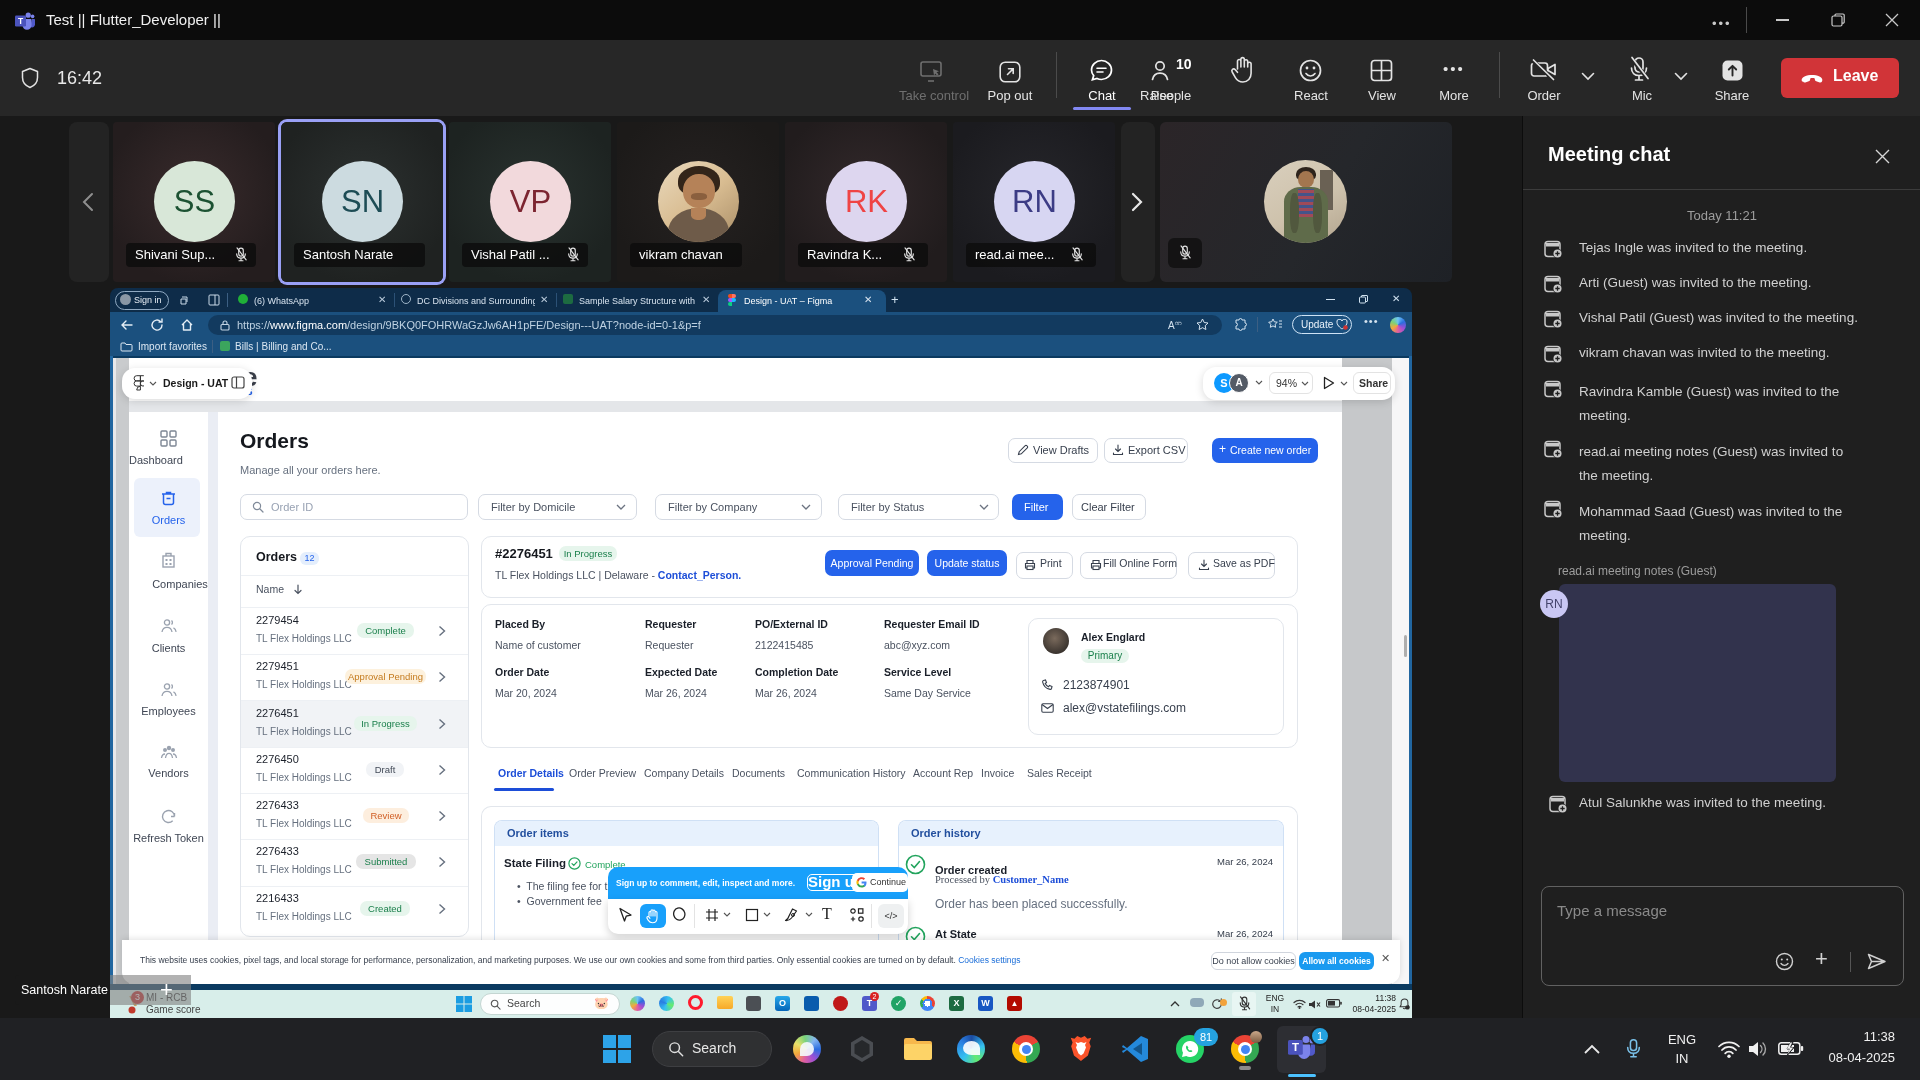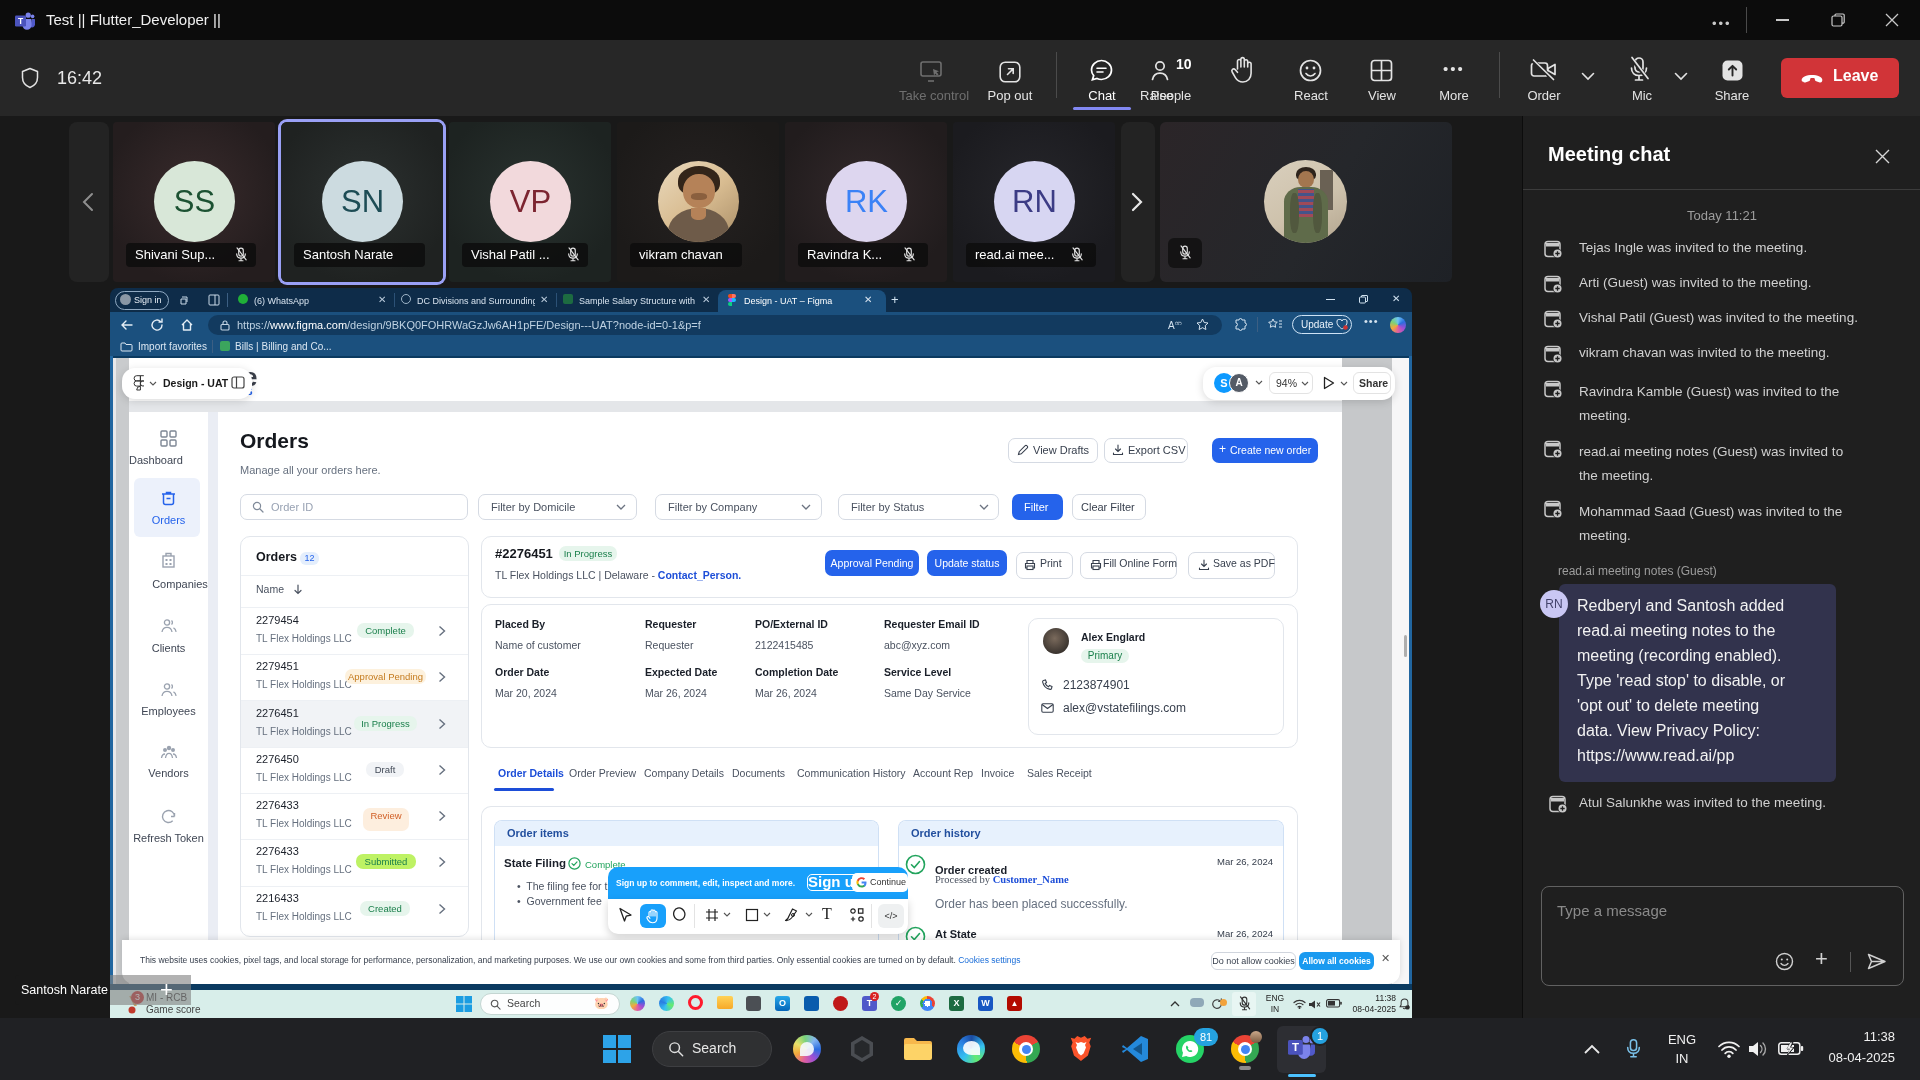--- a/index.html
+++ b/index.html
@@ -165,21 +165,21 @@
      <div class="a" style="left:25px;top:13px;width:32px;height:34px;border-radius:48%;background:#b58258;"></div>
      <div class="a" style="left:33px;top:32px;width:16px;height:7px;border-radius:40%;background:#8a5f3e;"></div>
      <div class="a" style="left:10px;top:47px;width:61px;height:34px;border-radius:50% 50% 0 0/70% 70% 0 0;background:#6e5b49;"></div>
      <div class="a" style="left:33px;top:47px;width:15px;height:12px;background:#b58258;border-radius:0 0 40% 40%;"></div>
   </div>
   <div class="a" style="left:630px;top:127px;width:112px;height:24px;border-radius:4px;background:rgba(12,12,12,.82);"></div>
   <div class="a" style="left:639px;top:131px;font-size:13px;color:#fff;">vikram chavan</div>
 
   <div class="a" style="left:785px;top:6px;width:162px;height:160px;border-radius:4px;background:radial-gradient(circle at 50% 45%, #33292b, #211c1d 75%);"></div>
   <div class="a" style="left:826px;top:45px;width:81px;height:81px;border-radius:50%;background:#ddd6ef;"></div>
-  <div class="a" style="left:826px;top:45px;width:81px;height:81px;border-radius:50%;text-align:center;line-height:81px;font-size:31px;color:#3b82f6;">RK</div>
+  <div class="a" style="left:826px;top:45px;width:81px;height:81px;border-radius:50%;text-align:center;line-height:81px;font-size:31px;color:#ef4444;">RK</div>
   <div class="a" style="left:798px;top:127px;width:130px;height:24px;border-radius:4px;background:rgba(12,12,12,.82);"></div>
   <div class="a" style="left:807px;top:131px;font-size:13px;color:#fff;">Ravindra K...</div>
   <svg class="a" style="left:901px;top:131px" width="16" height="16" viewBox="0 0 22 28">
       <rect x="7" y="2" width="8" height="14" rx="4" fill="none" stroke="#e3e3e3" stroke-width="2"></rect>
       <path d="M3.5 12c0 4.8 3.2 7.5 7.5 7.5s7.5-2.7 7.5-7.5M11 19.5V24M7.5 24h7" fill="none" stroke="#e3e3e3" stroke-width="2" stroke-linecap="round"></path>
       <path d="M4 1.5l16 21" stroke="#e3e3e3" stroke-width="2" stroke-linecap="round"></path>
     </svg>
 
   <div class="a" style="left:953px;top:6px;width:162px;height:160px;border-radius:4px;background:radial-gradient(circle at 50% 45%, #26262b, #1b1b1f 75%);"></div>
   <div class="a" style="left:994px;top:45px;width:81px;height:81px;border-radius:50%;background:#d7d6f2;"></div>
@@ -431,24 +431,24 @@
         <div class="a" style="left:143px;top:323px;font-size:10px;color:#66707f;">TL Flex Holdings LLC</div>
       <div class="a" style="left:232px;top:313px;width:81px;height:15px;background:#fdf1dd;border-radius:7px;text-align:center;line-height:15px;font-size:9.5px;color:#c47b1e;">Approval Pending</div>
       <div class="a" style="left:143px;top:351px;font-size:11px;color:#1a1f29;">2276451</div>
         <div class="a" style="left:143px;top:370px;font-size:10px;color:#66707f;">TL Flex Holdings LLC</div>
       <div class="a" style="left:241px;top:360px;width:63px;height:15px;background:#e6f5ec;border-radius:7px;text-align:center;line-height:15px;font-size:9.5px;color:#1a7f4b;">In Progress</div>
       <div class="a" style="left:143px;top:397px;font-size:11px;color:#1a1f29;">2276450</div>
         <div class="a" style="left:143px;top:416px;font-size:10px;color:#66707f;">TL Flex Holdings LLC</div>
       <div class="a" style="left:253px;top:406px;width:38px;height:15px;background:#f1f3f6;border-radius:7px;text-align:center;line-height:15px;font-size:9.5px;color:#424a57;">Draft</div>
       <div class="a" style="left:143px;top:443px;font-size:11px;color:#1a1f29;">2276433</div>
         <div class="a" style="left:143px;top:462px;font-size:10px;color:#66707f;">TL Flex Holdings LLC</div>
-      <div class="a" style="left:250px;top:452px;width:46px;height:23px;background:#fdeede;border-radius:7px;text-align:center;line-height:15px;font-size:9.5px;color:#d15f26;">Review</div>
+      <div class="a" style="left:250px;top:452px;width:46px;height:15px;background:#fdeede;border-radius:7px;text-align:center;line-height:15px;font-size:9.5px;color:#d15f26;">Review</div>
       <div class="a" style="left:143px;top:489px;font-size:11px;color:#1a1f29;">2276433</div>
         <div class="a" style="left:143px;top:508px;font-size:10px;color:#66707f;">TL Flex Holdings LLC</div>
-      <div class="a" style="left:243px;top:498px;width:60px;height:15px;background:#bef264;border-radius:7px;text-align:center;line-height:15px;font-size:9.5px;color:#1a7f4b;">Submitted</div>
+      <div class="a" style="left:243px;top:498px;width:60px;height:15px;background:#e5e5e5;border-radius:7px;text-align:center;line-height:15px;font-size:9.5px;color:#1a7f4b;">Submitted</div>
       <div class="a" style="left:143px;top:536px;font-size:11px;color:#1a1f29;">2216433</div>
         <div class="a" style="left:143px;top:555px;font-size:10px;color:#66707f;">TL Flex Holdings LLC</div>
       <div class="a" style="left:247px;top:545px;width:50px;height:15px;background:#e6f5ec;border-radius:7px;text-align:center;line-height:15px;font-size:9.5px;color:#1a7f4b;">Created</div>
       <div class="a" style="left:128px;top:298px;width:227px;height:1px;background:#edf0f4;"></div>
       <div class="a" style="left:128px;top:344px;width:227px;height:1px;background:#edf0f4;"></div>
       <div class="a" style="left:128px;top:391px;width:227px;height:1px;background:#edf0f4;"></div>
       <div class="a" style="left:128px;top:437px;width:227px;height:1px;background:#edf0f4;"></div>
       <div class="a" style="left:128px;top:483px;width:227px;height:1px;background:#edf0f4;"></div>
       <div class="a" style="left:128px;top:530px;width:227px;height:1px;background:#edf0f4;"></div>
       <svg class="a" style="left:325px;top:269px" width="8" height="12" viewBox="0 0 8 12">
@@ -788,21 +788,20 @@
       <use href="#calico"></use>
     </svg>
   <div class="a" style="left:56px;top:324px;width:310px;font-size:13.5px;color:#d0d0d0;line-height:24px;">read.ai meeting notes (Guest) was invited to<br>the meeting.</div>
   <svg class="a" style="left:21px;top:384px" width="18" height="19" viewBox="0 0 18 19">
       <use href="#calico"></use>
     </svg>
   <div class="a" style="left:56px;top:384px;width:310px;font-size:13.5px;color:#d0d0d0;line-height:24px;">Mohammad Saad (Guest) was invited to the<br>meeting.</div>
   <div class="a" style="left:35px;top:448px;font-size:12px;color:#9d9d9d;">read.ai meeting notes (Guest)</div>
   <div class="a" style="left:36px;top:468px;width:277px;height:198px;background:#32334d;border-radius:6px;"></div>
   <div class="a" style="left:17px;top:474px;width:28px;height:28px;border-radius:50%;background:#c9c7f3;text-align:center;line-height:28px;font-size:12px;color:#43436b;">RN</div>
-  <div class="a" style="left:54px;top:477px;width:266px;font-size:16px;color:#f2f2f2;line-height:25px;white-space:nowrap;">Redberyl and Santosh added<br>read.ai meeting notes to the<br>meeting (recording enabled).<br>Type 'read stop' to disable, or<br>'opt out' to delete meeting<br>data. View Privacy Policy:<br>https://www.read.ai/pp</div>
   <svg class="a" style="left:26px;top:679px" width="18" height="19" viewBox="0 0 18 19">
       <use href="#calico"></use>
     </svg>
   <div class="a" style="left:56px;top:679px;width:330px;font-size:13.5px;color:#d0d0d0;">Atul Salunkhe was invited to the meeting.</div>
 
   <div class="a" style="left:18px;top:770px;width:363px;height:100px;border:1px solid #616161;border-radius:8px;box-sizing:border-box;"></div>
   <div class="a" style="left:34px;top:786px;font-size:15px;color:#8a8a8a;">Type a message</div>
   <svg class="a" style="left:252px;top:836px" width="19" height="19" viewBox="0 0 19 19">
       <circle cx="9.5" cy="9.5" r="8" fill="none" stroke="#d0d0d0" stroke-width="1.4"></circle>
       <circle cx="6.8" cy="7.5" r="1" fill="#d0d0d0"></circle>

